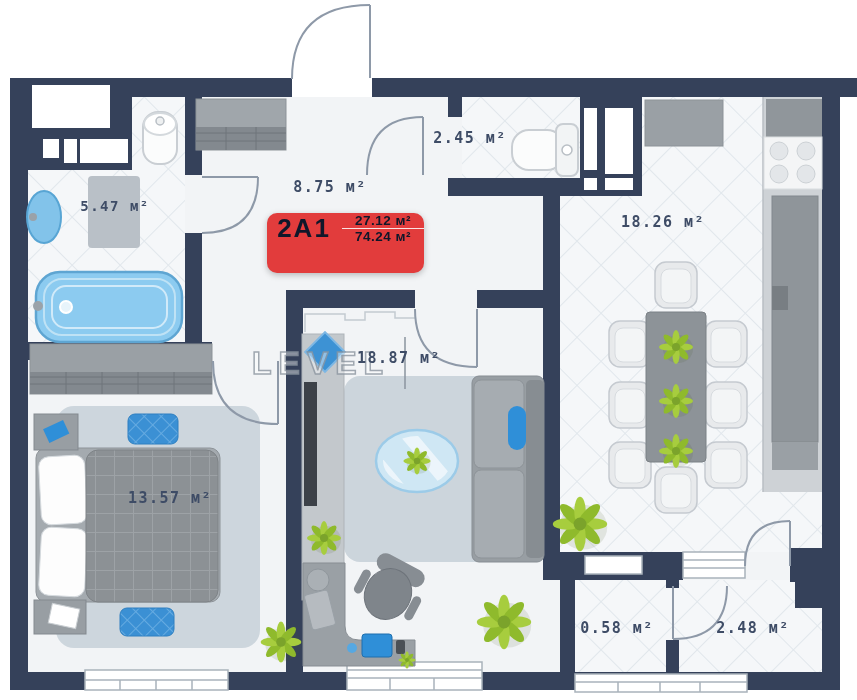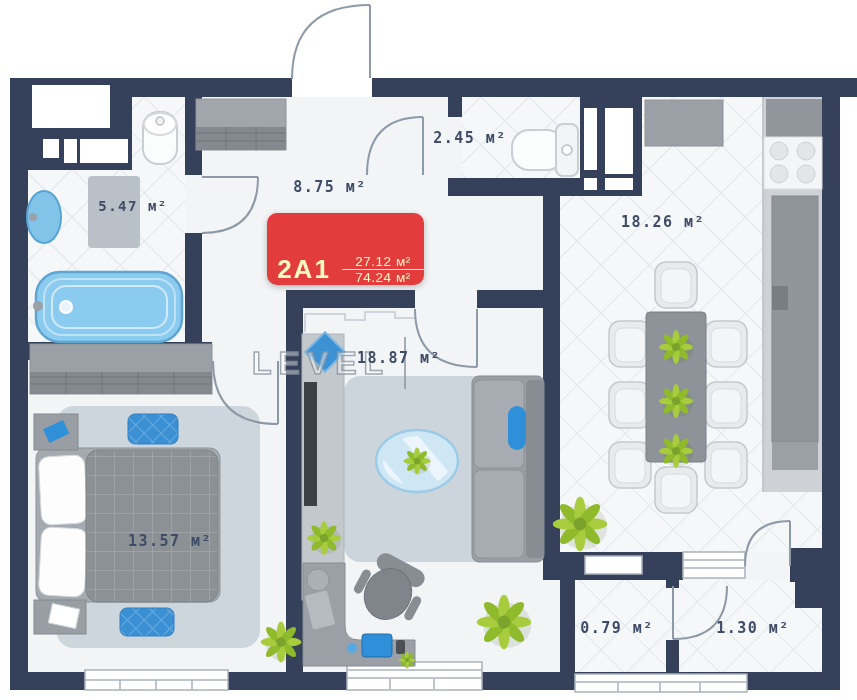--- a/index.html
+++ b/index.html
@@ -2,29 +2,29 @@
 <html><head>
 <meta charset="utf-8">
 <style>
   html,body{margin:0;padding:0;background:#ffffff;}
   .stage{position:relative;width:857px;height:700px;background:#ffffff;overflow:hidden;
          font-family:"Liberation Sans",sans-serif;}
   .stage svg{position:absolute;left:0;top:0;}
   .area-label{position:absolute;transform:translate(-50%,-50%);z-index:7;
     font-family:"DejaVu Sans Mono",monospace;font-weight:bold;font-size:15px;
     letter-spacing:1.5px;color:#3e4c66;white-space:nowrap;}
-  .badge{position:absolute;left:267px;top:213px;width:157px;height:72px;z-index:8;
-    background:#e23c3c;border-radius:10px;display:flex;align-items:flex-end;
-    box-shadow:0 2px 6px rgba(0,0,0,.25);color:#fef9c3;}
+  .badge{position:absolute;left:267px;top:213px;width:157px;height:60px;z-index:8;
+    background:#e23c3c;border-radius:10px;display:flex;align-items:flex-start;
+    box-shadow:0 2px 6px rgba(0,0,0,.25);color:#0f172a;}
   .badge-unit{width:74px;display:flex;align-items:center;justify-content:center;
     font-size:26px;font-weight:bold;letter-spacing:2px;}
   .badge-div{width:1px;background:rgba(255,255,255,.85);margin:6px 0;}
   .badge-areas{flex:1;display:flex;flex-direction:column;}
   .badge-areas span{flex:1;display:flex;align-items:center;justify-content:center;
-    font-size:13.5px;font-weight:normal;letter-spacing:.5px;}
+    font-size:13.5px;font-weight:bold;letter-spacing:.5px;}
   .badge-areas span:first-child{border-bottom:1px solid rgba(255,255,255,.85);}
   .watermark{position:absolute;left:252px;top:334px;width:360px;height:58px;z-index:5;
     display:flex;align-items:center;gap:14px;opacity:.85;pointer-events:none;}
   .wm-word{font-size:32px;font-weight:700;letter-spacing:7px;
     color:rgba(255,255,255,.5);-webkit-text-stroke:1.5px rgba(140,150,160,.95);}
   .wm-div{width:2px;height:52px;background:rgba(140,150,160,.9);}
 </style>
 </head>
 <body>
 
@@ -310,28 +310,28 @@
           <line x1="790" y1="521" x2="790" y2="566"></line>
           <path d="M790,521 Q745,521 745,566"></path>
         </g>
     <g>
           <line x1="673" y1="586" x2="673" y2="639"></line>
           <path d="M673,639 Q727,639 727,586"></path>
         </g>
   </g>
 </svg>
 
-<div class="area-label" style="left:133px;top:206px;font-size:14px">5.47 м²</div>
+<div class="area-label" style="left:115px;top:206px;font-size:14px">5.47 м²</div>
 <div class="area-label" style="left:330px;top:187px">8.75 м²</div>
 <div class="area-label" style="left:470px;top:138px">2.45 м²</div>
 <div class="area-label" style="left:663px;top:222px">18.26 м²</div>
 <div class="area-label" style="left:399px;top:358px">18.87 м²</div>
-<div class="area-label" style="left:170px;top:541px">13.57 м²</div>
-<div class="area-label" style="left:617px;top:628px">0.79 м²</div>
-<div class="area-label" style="left:753px;top:628px">1.30 м²</div>
+<div class="area-label" style="left:170px;top:498px">13.57 м²</div>
+<div class="area-label" style="left:617px;top:628px">0.58 м²</div>
+<div class="area-label" style="left:753px;top:628px">2.48 м²</div>
 
 <div class="badge">
   <div class="badge-unit">2A1</div>
   <div class="badge-div"></div>
   <div class="badge-areas">
     <span>27.12 м²</span>
     <span>74.24 м²</span>
   </div>
 </div>
 

